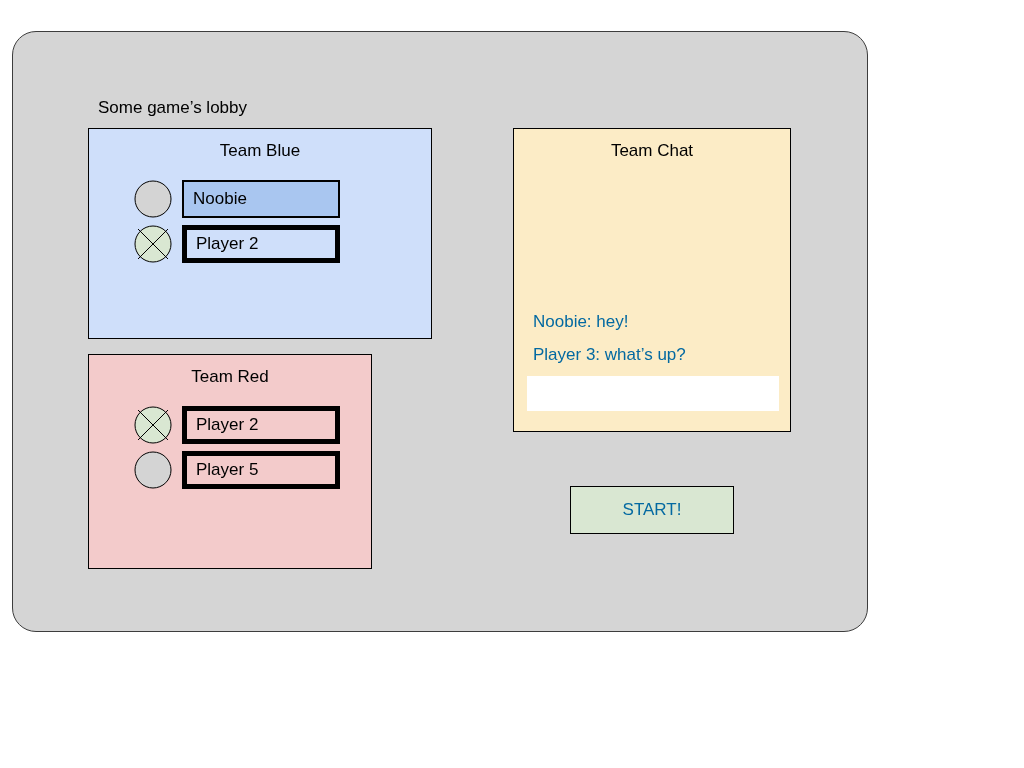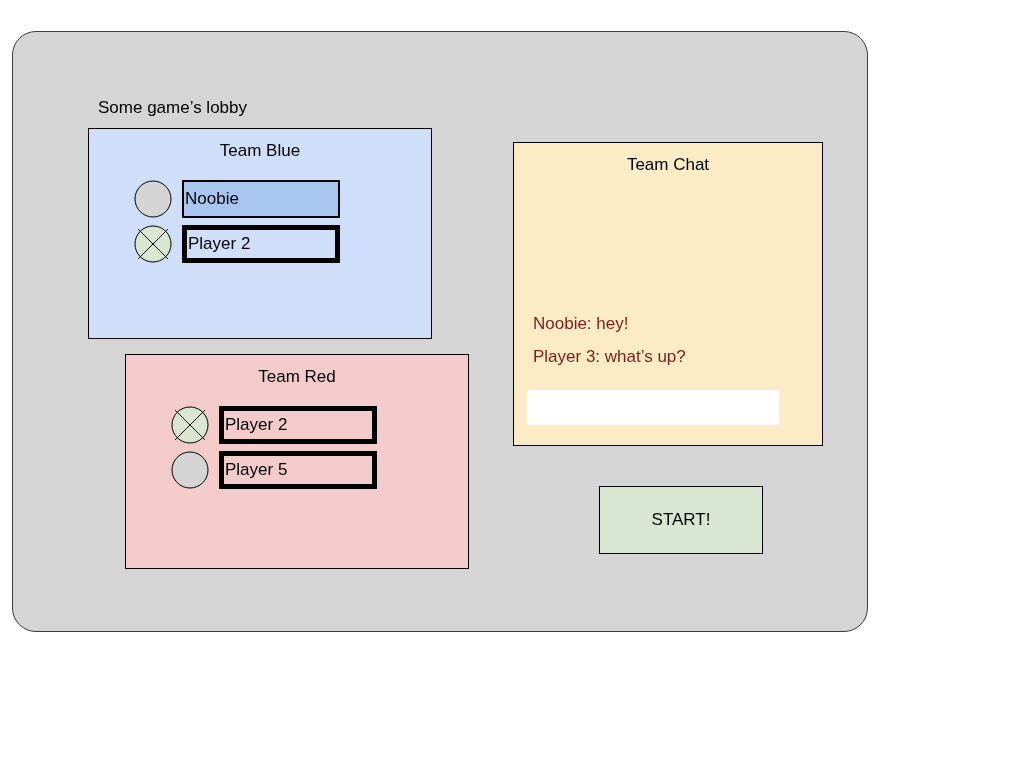--- a/index.html
+++ b/index.html
@@ -53,29 +53,28 @@
   #team-blue-panel {
     left: 75px;
     top: 96px;
     width: 344px;
     height: 211px;
     background: #cfdffa;
   }
   #team-red-panel {
     left: 75px;
     top: 322px;
-    width: 344px;
+    width: 284px;
     height: 215px;
     background: #f3cbcb;
-    margin-left: 37px;
   }
   #team-chat-panel {
     left: 500px;
-    top: 110px;
-    width: 310px;
+    top: 96px;
+    width: 278px;
     height: 304px;
     background: #fcecc6;
   }
 
   
   .player-list {
     position: absolute;
     left: 0;
     top: 48px;
     width: 100%;
@@ -107,72 +106,72 @@
     display: flex;
     align-items: center;
   }
   .player-name-box.highlighted {
     border: 2px solid #000000;
     background: #a9c6f0;
   }
   .player-name {
     font-size: 17px;
     color: #000000;
-    padding-left: 1px;
+    padding-left: 9px;
     white-space: nowrap;
   }
 
   
   #chat-messages {
     position: absolute;
     left: 19px;
     bottom: 66px;
     width: 244px;
   }
   .chat-message {
     font-size: 17px;
-    color: #7f1d1d;
+    color: #0369a1;
     margin-bottom: 13px;
     white-space: nowrap;
   }
   .chat-message:last-child {
-    margin-bottom: 12px;
+    margin-bottom: 0;
   }
   #chat-input {
     position: absolute;
     left: 13px;
     bottom: 20px;
     width: 252px;
     height: 35px;
     background: #ffffff;
     border: none;
     outline: none;
     box-sizing: border-box;
     font-family: "Liberation Sans", sans-serif;
     font-size: 17px;
     color: #000000;
     padding: 0 6px;
   }
 
   
   #start-button {
     position: absolute;
-    left: 586px;
+    left: 557px;
     top: 454px;
     width: 164px;
-    height: 68px;
+    height: 48px;
     background: #d9e7d2;
     border: 1px solid #000000;
     box-sizing: border-box;
     display: flex;
     align-items: center;
     justify-content: center;
     font-family: "Liberation Sans", sans-serif;
     font-size: 17px;
-    color: #000000;
+    color: #0369a1;
     cursor: pointer;
     padding: 0;
   }
 </style>
 </head>
 <body>
 
 <div id="lobby-window">
 
   <div id="lobby-title">Some game’s lobby</div>

